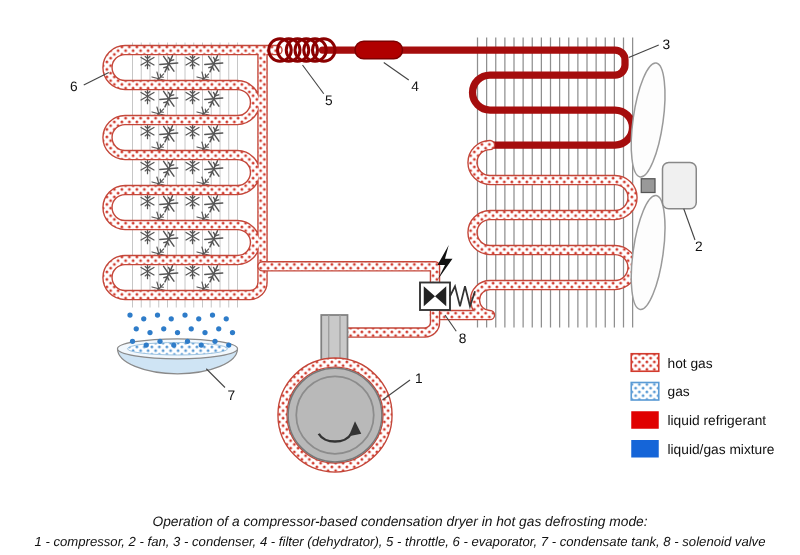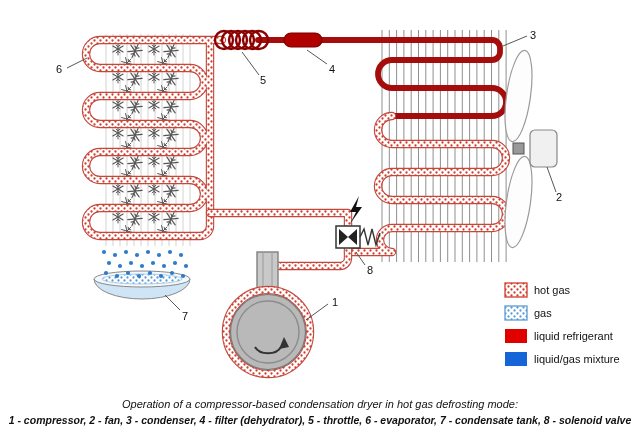--- a/index.html
+++ b/index.html
@@ -7,22 +7,22 @@
   svg{display:block;}
   svg text{font-family:"Liberation Sans",sans-serif;font-size:11px;fill:#111;}
   .pipe-casing{fill:none;stroke:#c4473a;stroke-width:8.4;stroke-linejoin:round;stroke-linecap:round;}
   .pipe-fill{fill:none;stroke:url(#pHot);stroke-width:6.2;stroke-linejoin:round;stroke-linecap:round;}
   .pipe-solid{fill:none;stroke:#a50d0d;stroke-width:5.8;stroke-linecap:round;stroke-linejoin:round;}
   .leader{stroke:#444;stroke-width:0.9;}
   #fins-cond line{stroke:#8f8f8f;stroke-width:1;}
   #fins-evap line{stroke:#c6c6c6;stroke-width:0.8;}
   #drops circle{fill:#2e7cc9;}
   .caption{width:640px;text-align:center;color:#111;}
-  .caption .line1{font-style:italic;font-size:11px;margin-top:8px;}
-  .caption .line2{font-style:italic;font-size:10.5px;margin-top:4px;font-weight:bold;}
+  .caption .line1{font-style:italic;font-size:11px;margin-top:22px;}
+  .caption .line2{font-style:italic;font-size:10.5px;margin-top:4px;}
 </style>
 </head>
 <body>
 
 <svg id="scheme" width="640" height="390" viewBox="0 0 640 390" xmlns="http://www.w3.org/2000/svg">
   <defs>
     <pattern id="pHot" width="6" height="6" patternUnits="userSpaceOnUse">
       <rect width="6" height="6" fill="#ffffff"></rect>
       <circle cx="1.5" cy="1.5" r="1.15" fill="#d23b2e"></circle>
       <circle cx="4.5" cy="4.5" r="1.15" fill="#d23b2e"></circle>

